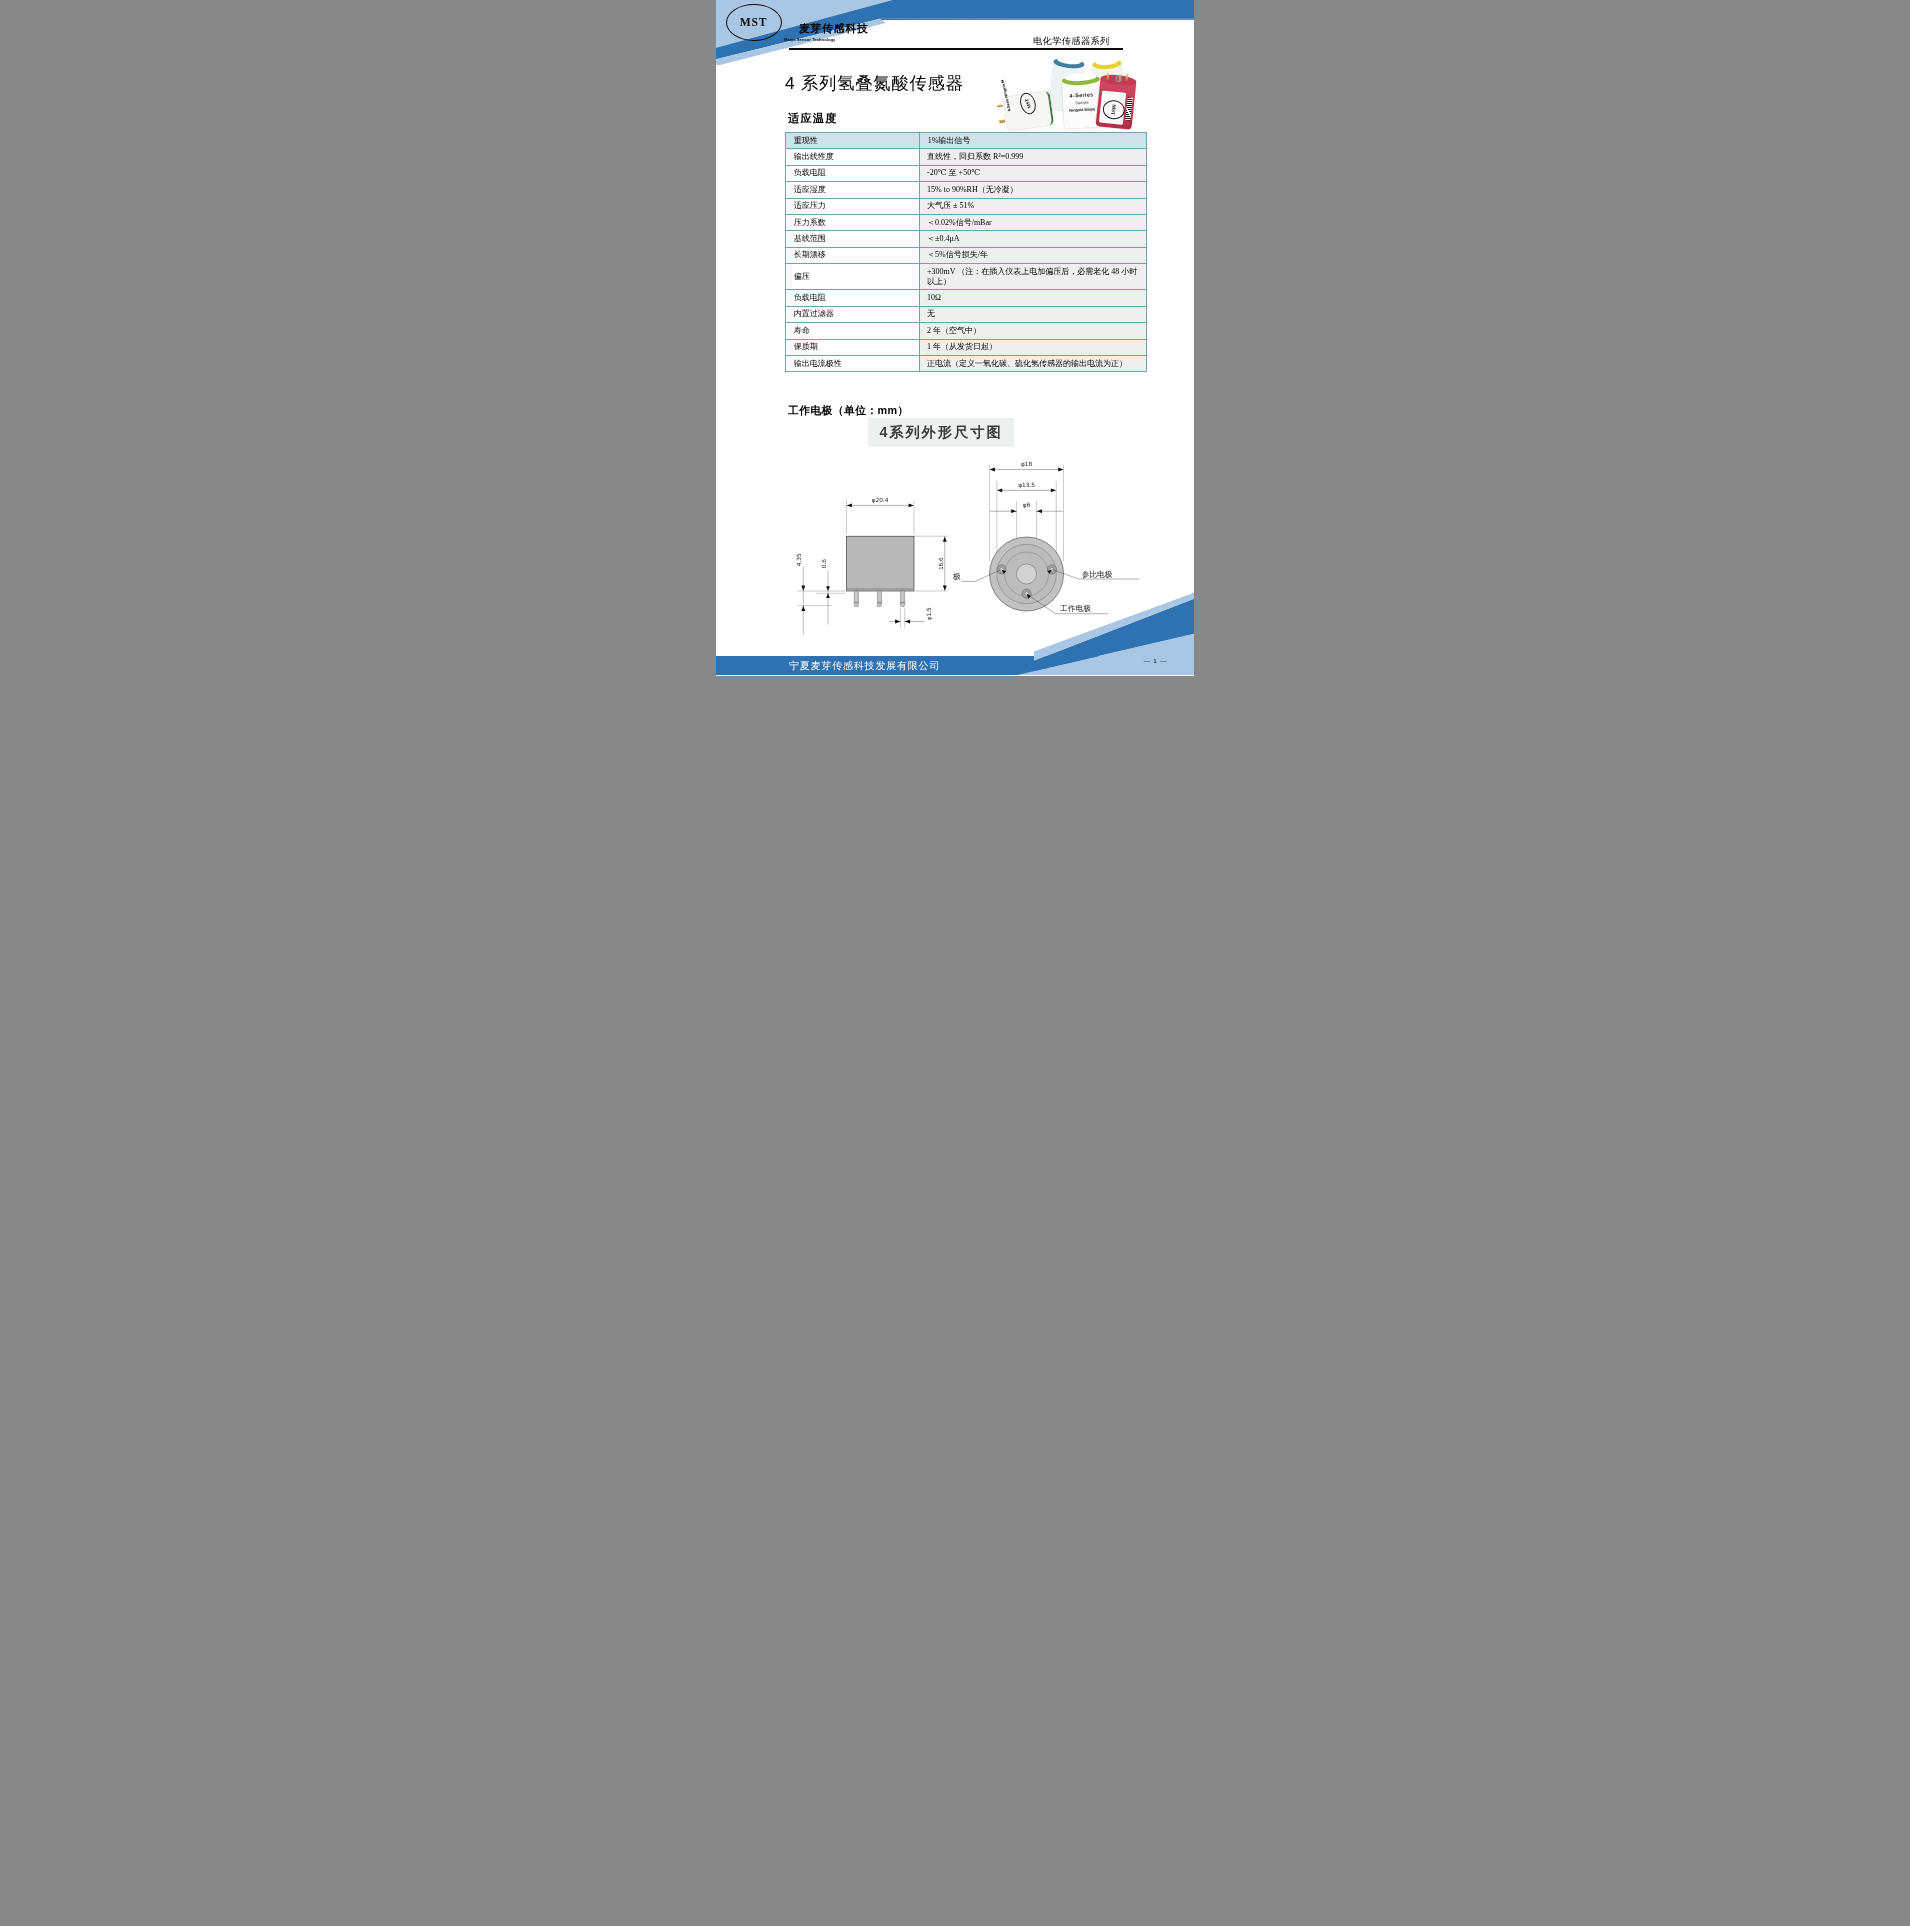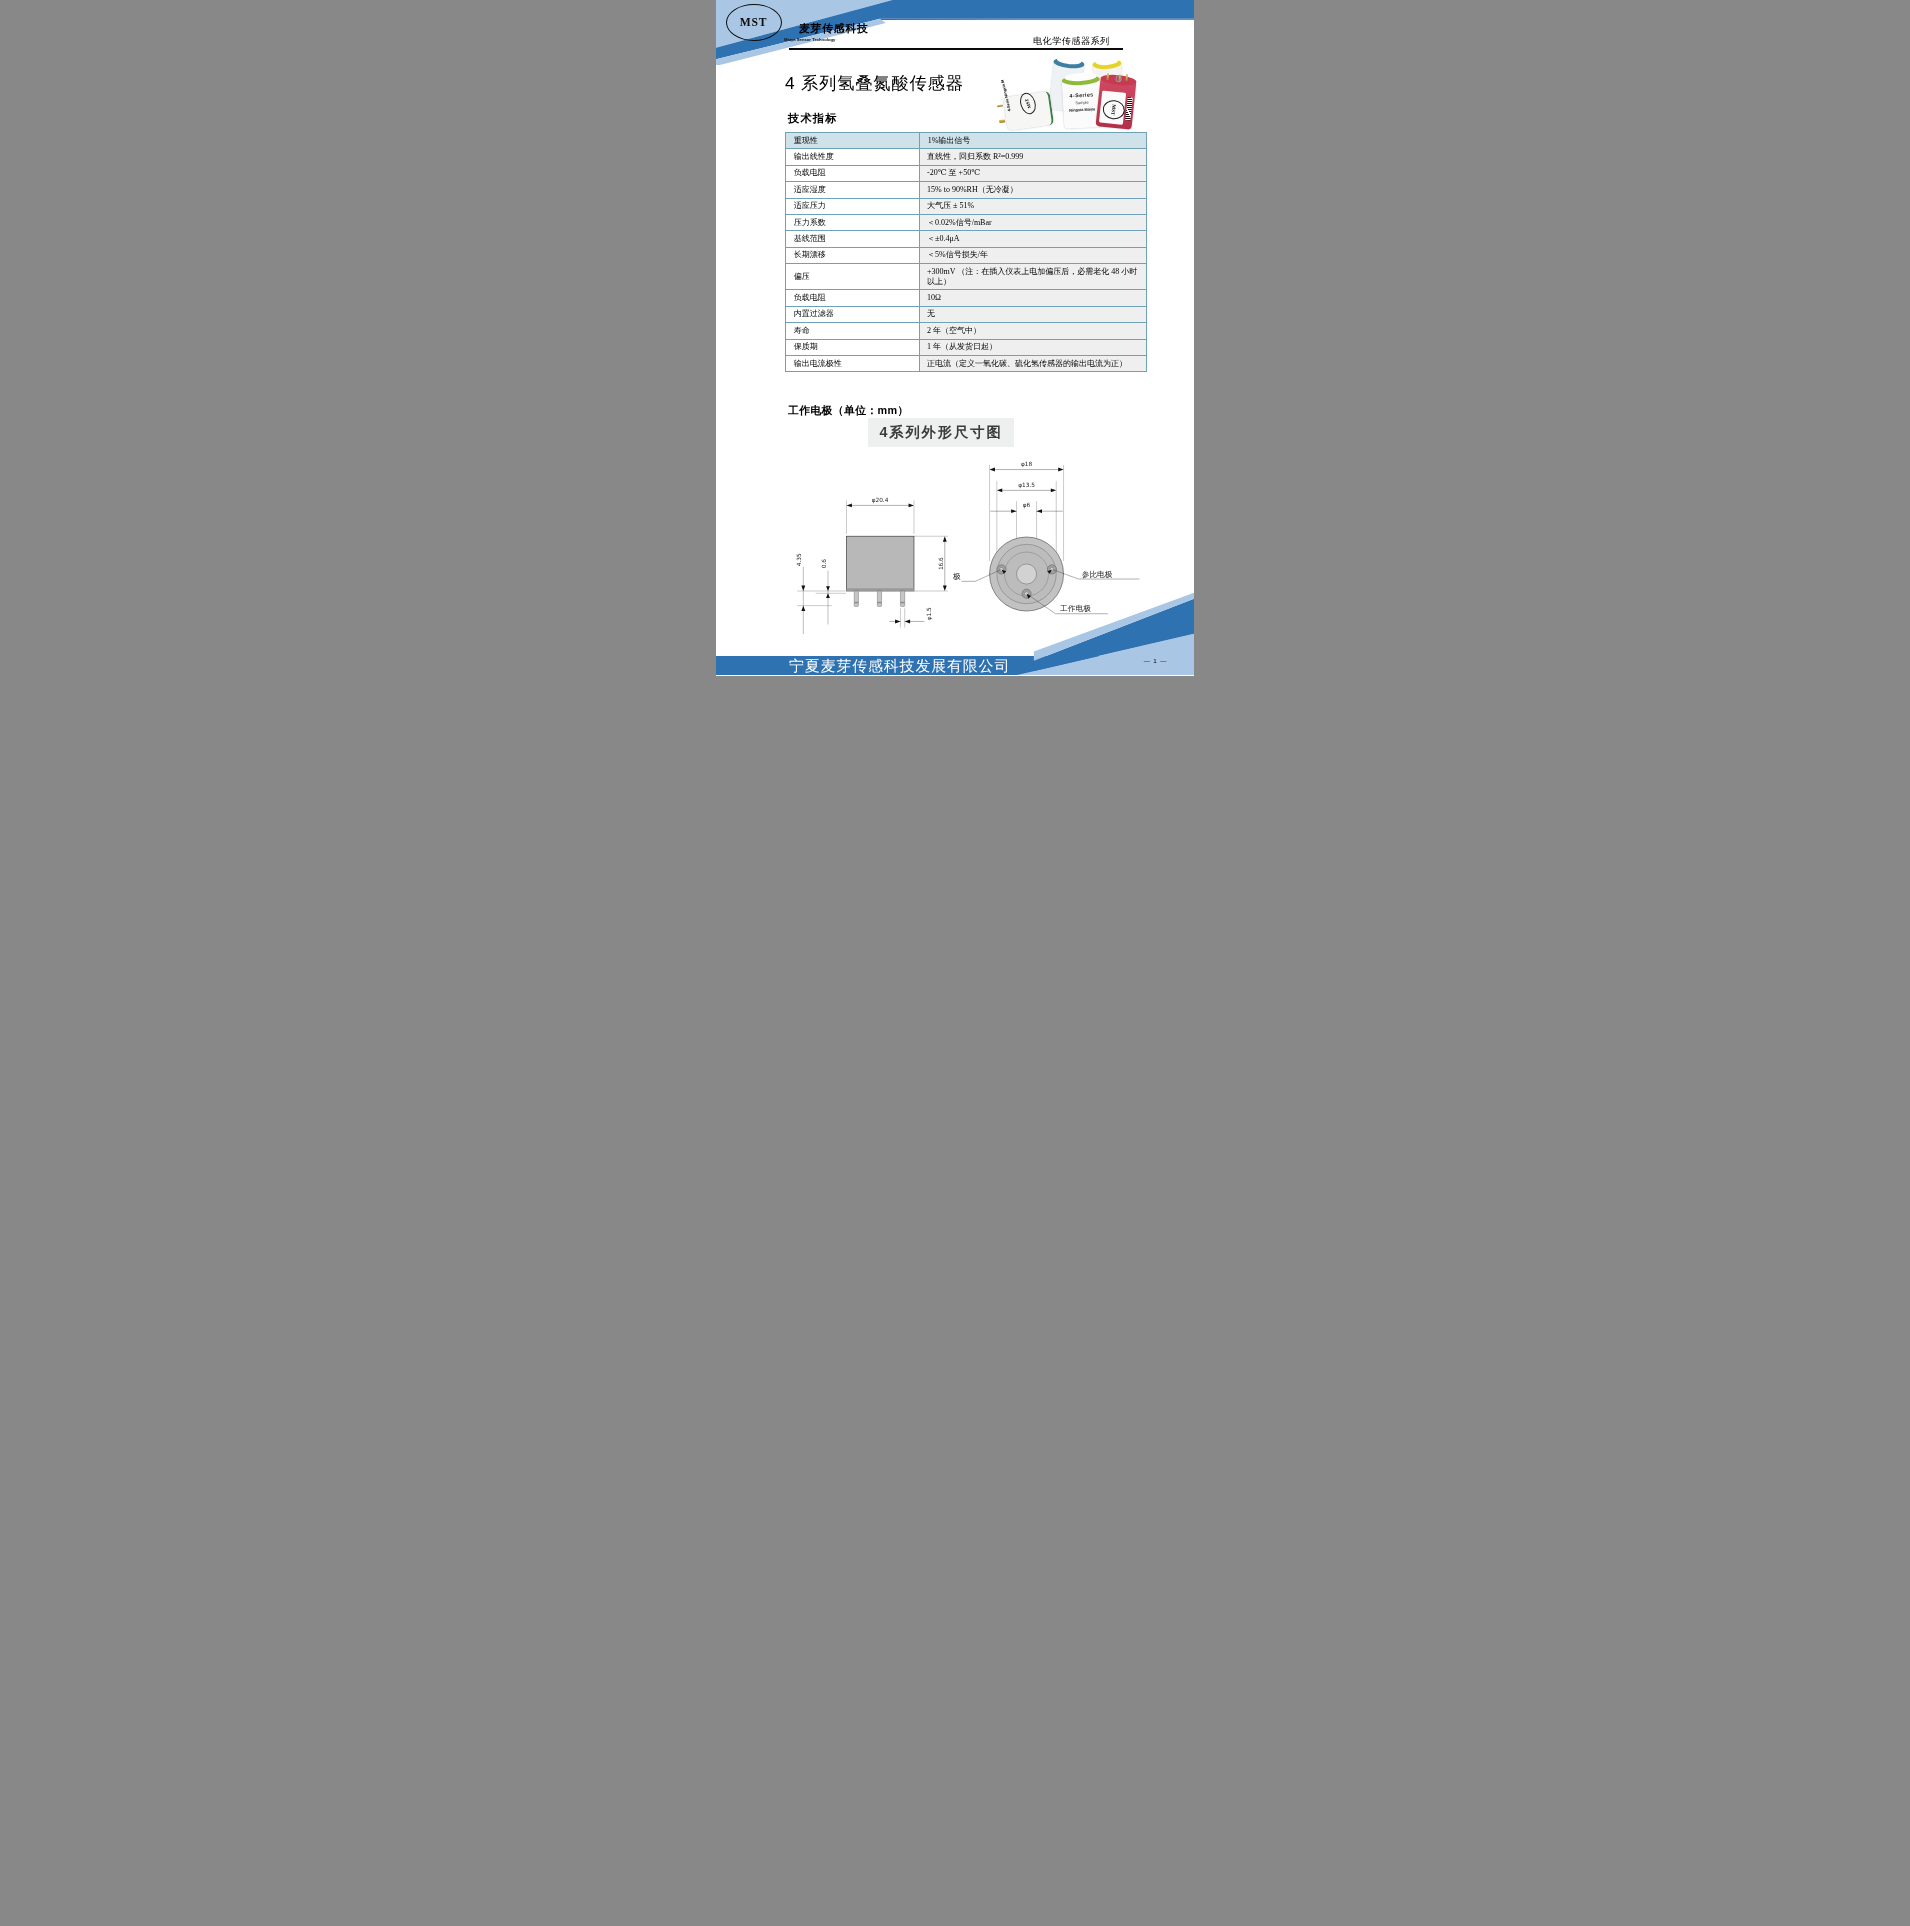--- a/index.html
+++ b/index.html
@@ -66,21 +66,21 @@
   .specs td.v{background:#efefef;padding-left:7px;}
   .specs tr.hd td{background:#cfe2ea;}
   
   .cap-box{position:absolute;left:152px;top:418px;width:146px;height:28.5px;background:#edf0ee;
            color:#3c3c3c;font-size:14.3px;font-weight:600;letter-spacing:1.9px;text-align:center;line-height:28.5px;}
   .draw{position:absolute;left:58px;top:451px;}
   .draw text{font-family:"DejaVu Sans","Liberation Sans",sans-serif;fill:#1c1c1c;}
   
   .fbar{position:absolute;left:0;top:656px;width:478px;height:19px;background:#2e72b2;z-index:1;}
   .fco{position:absolute;left:73px;top:656px;height:19px;line-height:19px;color:#fff;
-       font-size:15px;letter-spacing:0.8px;z-index:1;}
+       font-size:10px;letter-spacing:0.8px;z-index:1;}
   .bdecor{position:absolute;left:0;top:587px;width:478px;height:88px;z-index:2;pointer-events:none;}
   .bdecor .big{position:absolute;inset:0;background:#a9c7e4;
                clip-path:polygon(63% 100%,74.6% 85.4%,100% 53.2%,100% 100%);}
   .bdecor .dk{position:absolute;inset:0;background:#2e72b2;
               clip-path:polygon(66.5% 83.9%,100% 13.3%,100% 53.2%,66.5% 95.5%);}
   .bdecor .lt2{position:absolute;inset:0;background:#a9c7e4;
                clip-path:polygon(66.5% 73.3%,100% 6.6%,100% 13.3%,66.5% 83.9%);}
   .pgnum{position:absolute;left:422px;top:657px;width:35px;text-align:center;font-size:6.2px;
          color:#000;z-index:3;letter-spacing:0.8px;}
 </style>
@@ -142,21 +142,21 @@
       <div class="coil" style="left:14.6px;top:-3.9px;"></div>
       <div class="lbl">
         <div class="ell">
             <span>MST</span>
           </div>
       </div>
       <div class="bars" style="left:29px;top:17px;width:4.6px;height:23px;background:repeating-linear-gradient(#111 0 0.8px,#fff 0.8px 1.9px);"></div>
     </div>
   </div>
 
-  <div class="h2 h-specs">技术指标</div>
+  <div class="h2 h-specs">适应温度</div>
 
   <table class="specs">
     <colgroup>
         <col style="width:134px">
         <col style="width:227px">
       </colgroup>
     <tbody>
       <tr class="hd">
         <td>重现性</td>
         <td>1%输出信号</td>

